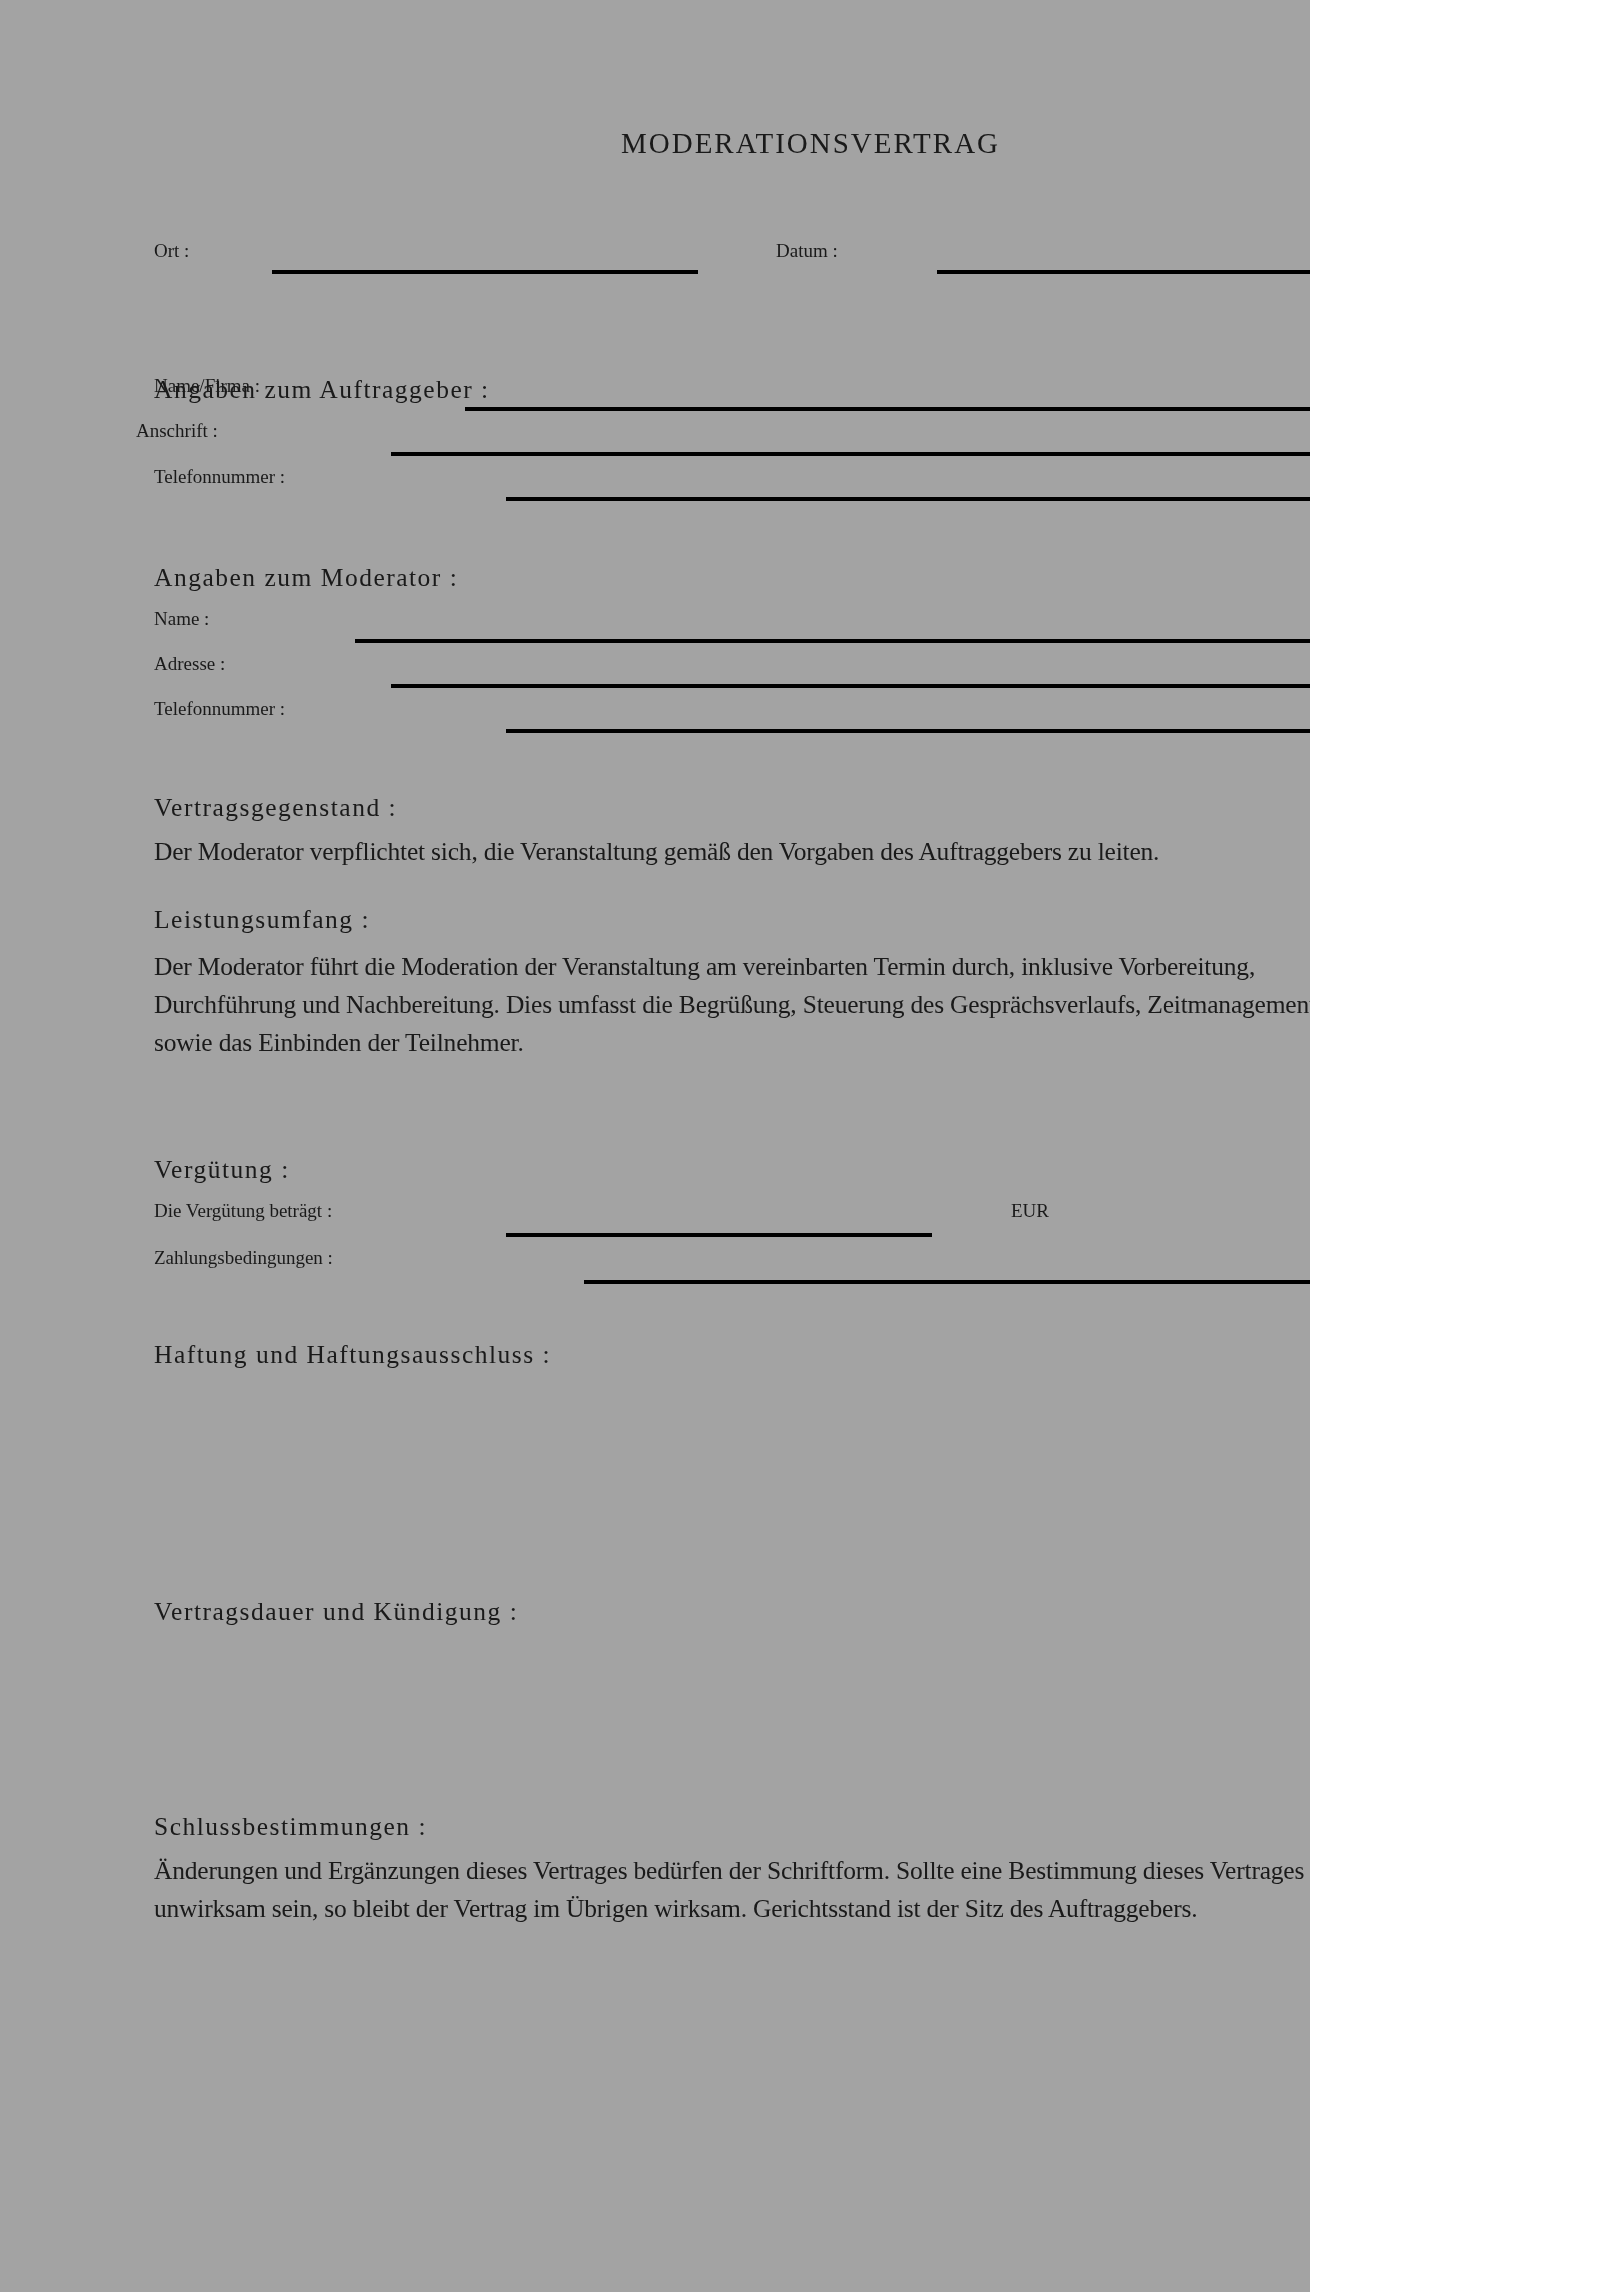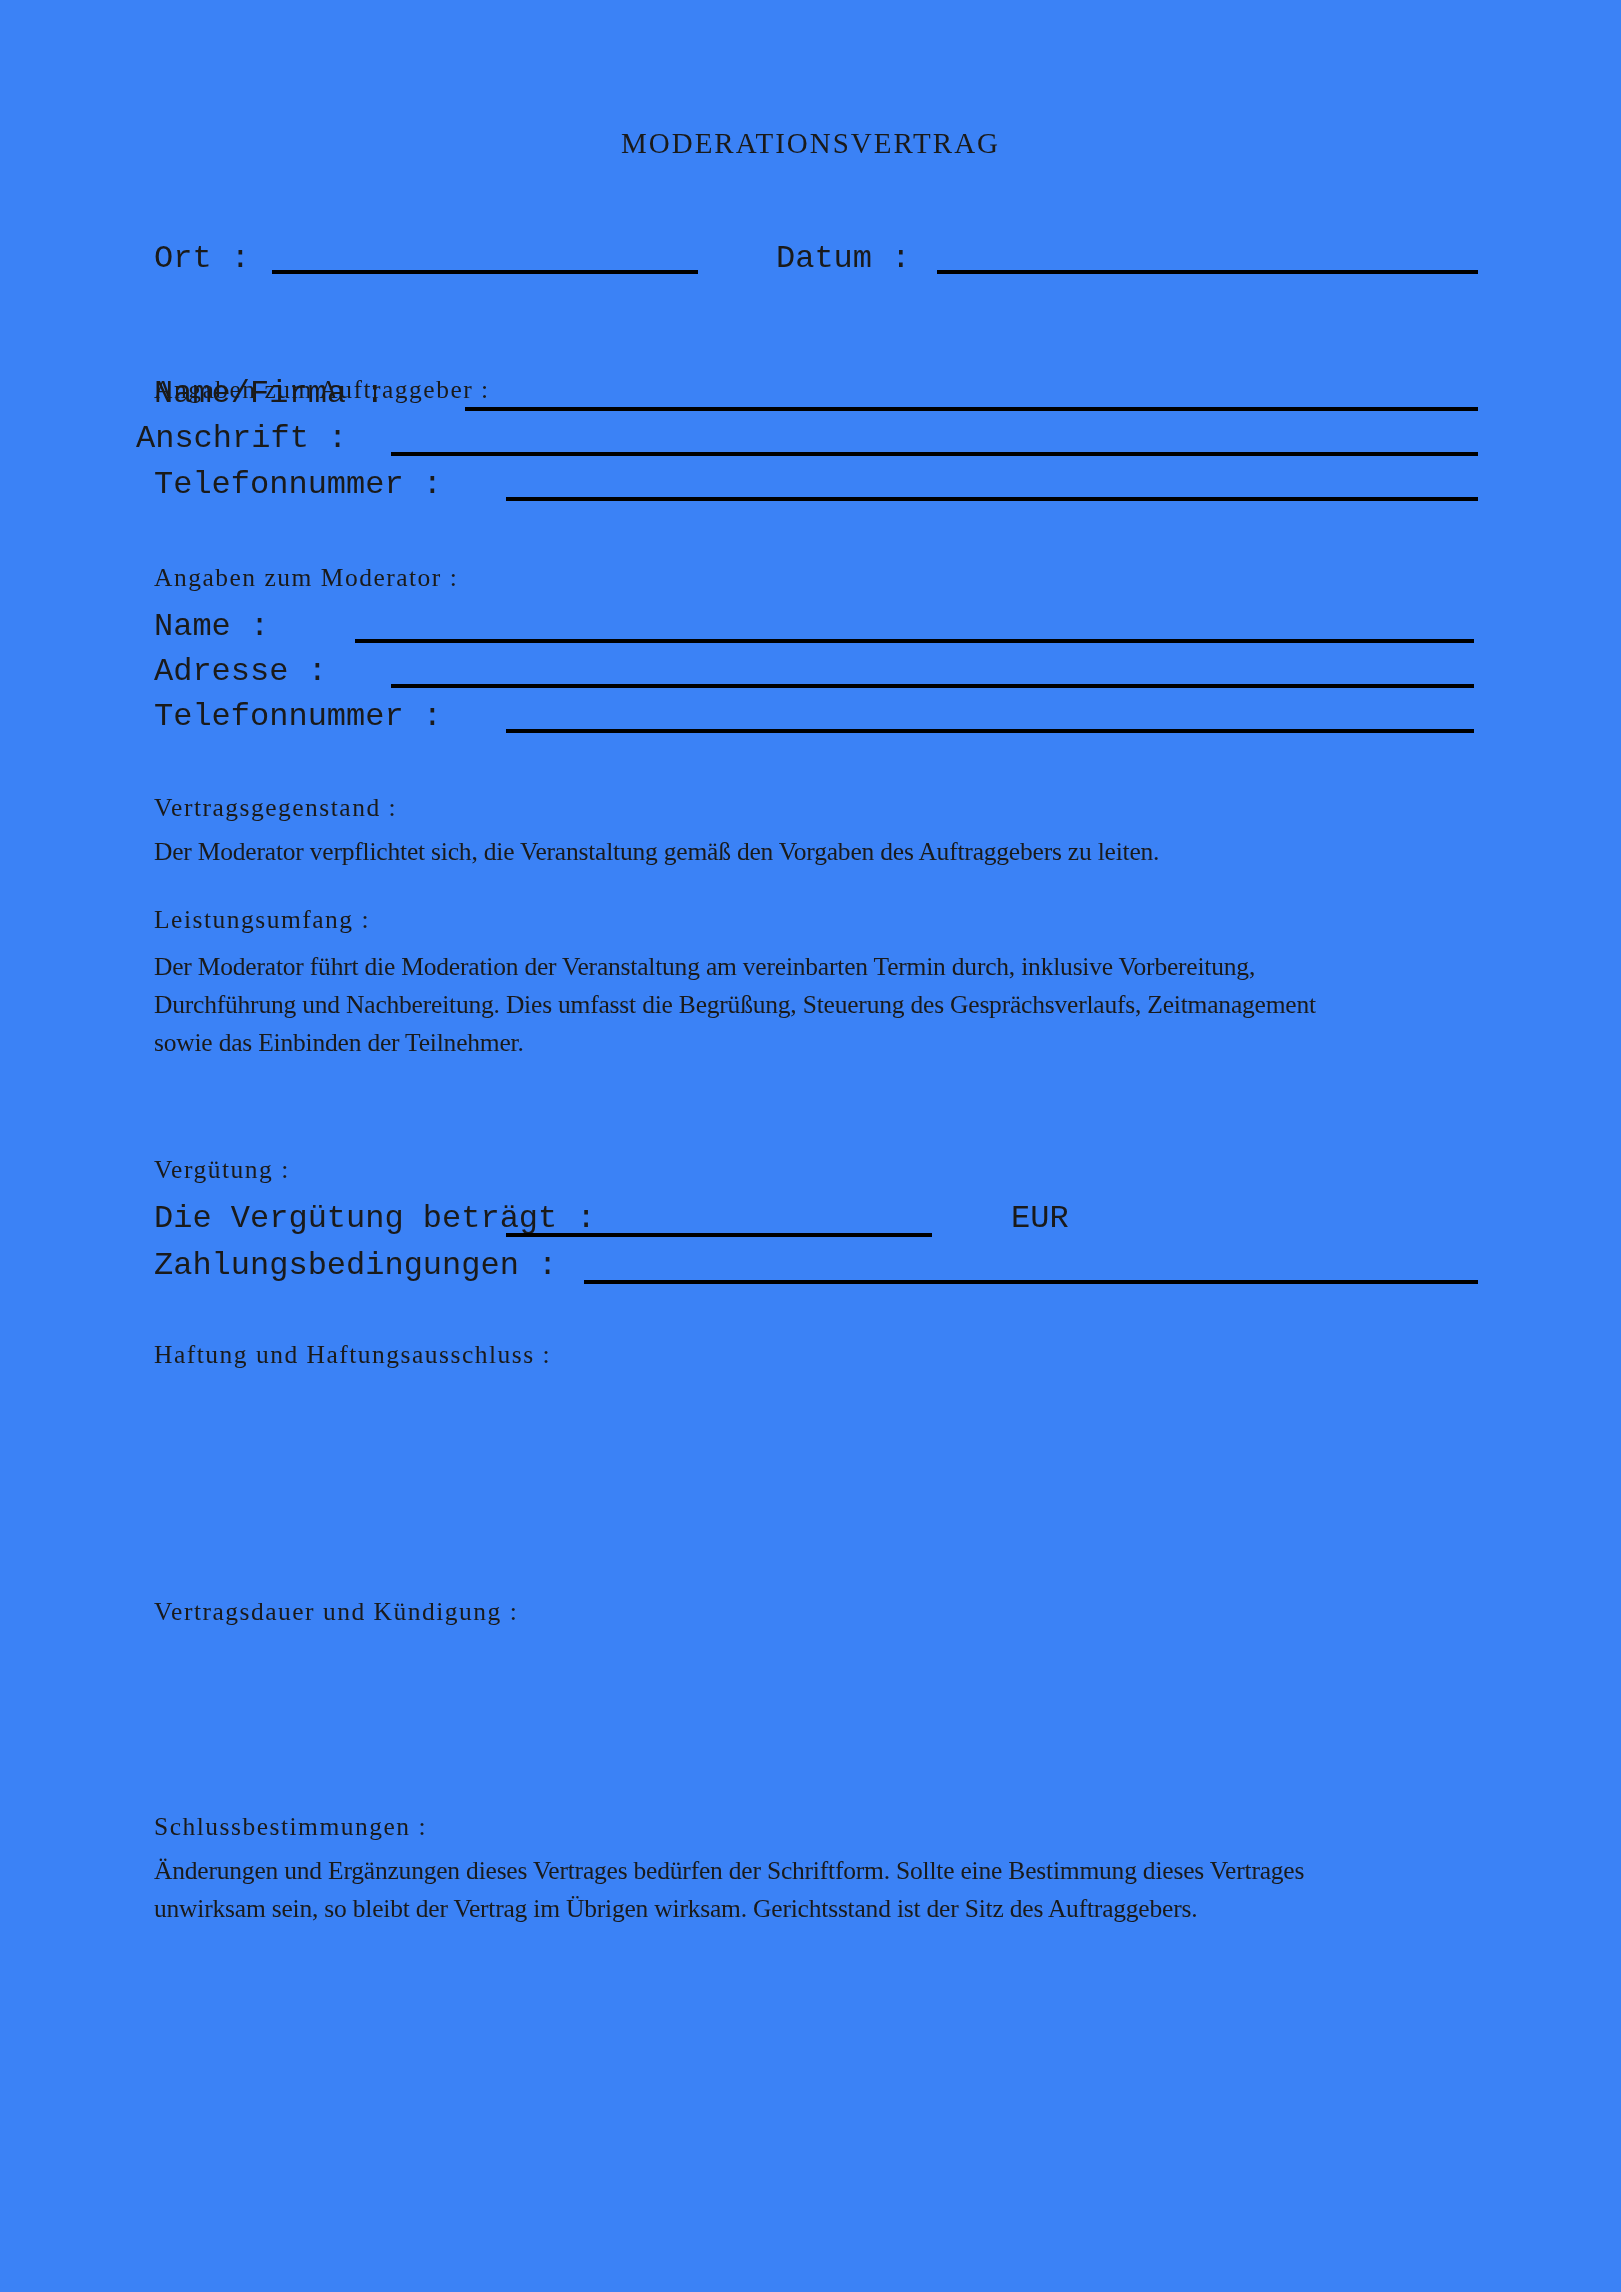--- a/index.html
+++ b/index.html
@@ -2,46 +2,45 @@
 <html><head>
 <meta charset="utf-8">
 <style>
   html, body {
     margin: 0;
     padding: 0;
     background: #ffffff;
   }
   .page {
     position: relative;
-    width: 1621px;
+    width: 1310px;
     height: 2293px;
-    background: #3b82f6;
+    background: #a3a3a3;
     font-family: "Liberation Serif", "DejaVu Serif", serif;
     color: #1a1a1a;
     overflow: hidden;
   }
   .abs { position: absolute; }
   .title {
     left: 0;
     top: 127px;
     width: 1621px;
     text-align: center;
     font-size: 29px;
     letter-spacing: 2px;
     white-space: nowrap;
   }
   .heading {
     font-size: 25.5px;
     letter-spacing: 1.5px;
     white-space: nowrap;
   }
   .lbl {
-    font-size: 32px;
+    font-size: 19px;
     white-space: nowrap;
-    font-family: Liberation Mono, monospace;
   }
   .para {
     font-size: 25.5px;
     line-height: 38px;
     letter-spacing: -0.2px;
     width: 1392px;
     white-space: pre-line;
   }
   .fline {
     position: absolute;

